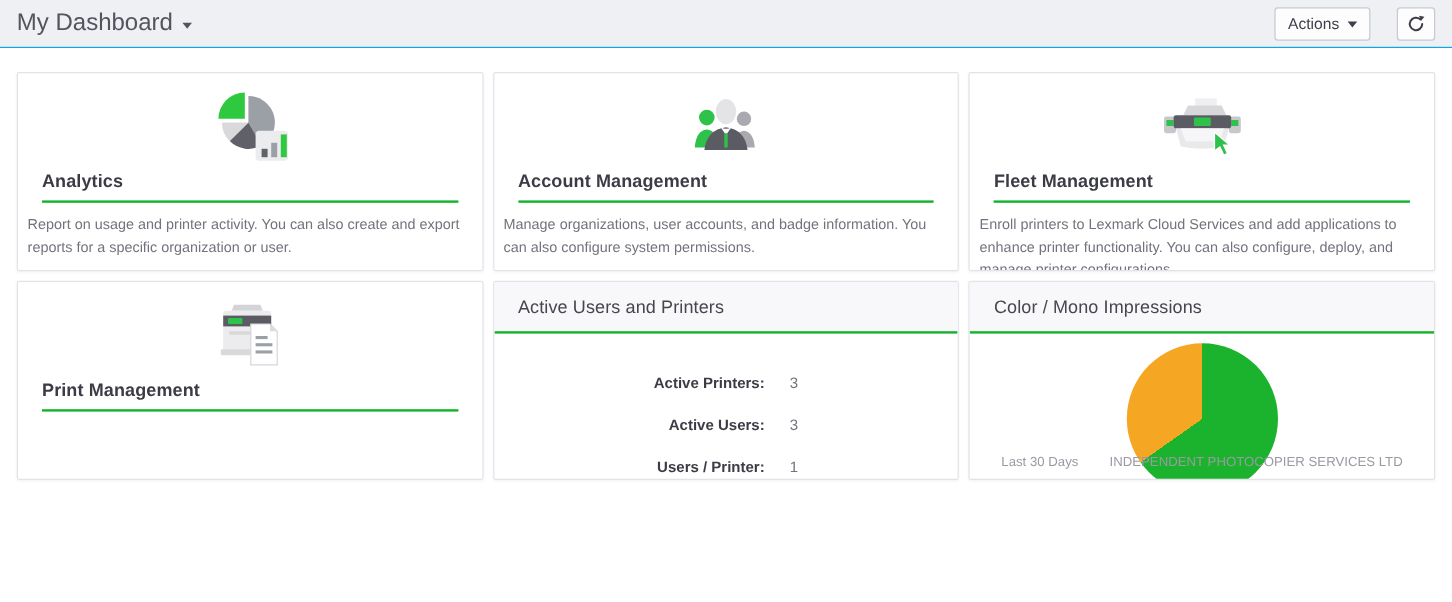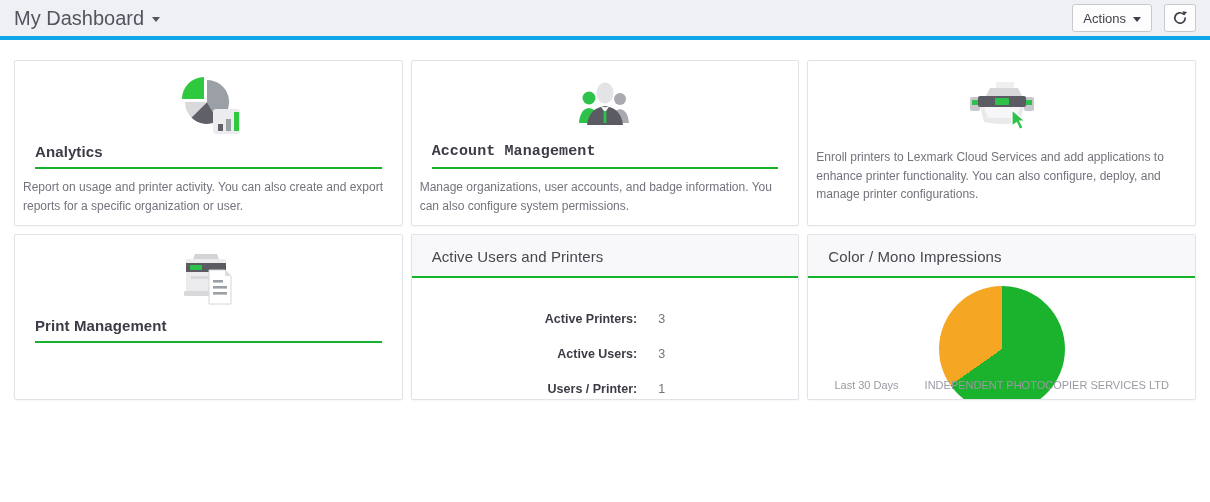--- a/index.html
+++ b/index.html
@@ -1,26 +1,26 @@
 <!DOCTYPE html>
 <html><head>
 <meta charset="utf-8">
 <style>
   * { margin:0; padding:0; box-sizing:border-box; }
   html,body { width:1210px; height:502px; overflow:hidden; background:#fff;
     font-family:"Liberation Sans", sans-serif; }
   .app { position:relative; width:1210px; height:502px; background:#ffffff; }
 
   
-  .topbar { height:40px; background:#eef0f4; border-bottom:4px solid #0ea5e9;
+  .topbar { height:40px; background:#eef0f4; border-bottom:1px solid #0ea5e9;
     display:flex; align-items:center; justify-content:space-between; padding:0 14px; }
   .page-title { font-size:20px; color:#54545e; display:flex; align-items:center; gap:8px; cursor:pointer; }
   .caret { display:inline-block; width:0; height:0; border-left:4px solid transparent;
     border-right:4px solid transparent; border-top:5px solid #54545e; margin-top:3px; }
-  .topbar-actions { display:flex; gap:12px; align-items:center; }
+  .topbar-actions { display:flex; gap:22px; align-items:center; }
   .btn { background:#fdfdfd; border:1px solid #c7c9cf; border-radius:3px; height:28px;
     display:flex; align-items:center; gap:7px; padding:0 10px; font-size:13px; color:#3f3f49; cursor:pointer; }
   .btn .caret { border-top-color:#3f3f49; margin-top:2px; }
   .btn-icon { width:32px; justify-content:center; padding:0; }
 
   
   .grid { display:grid; grid-template-columns:repeat(3,1fr); gap:8px; margin:20px 14px 0; }
   .card { background:#fff; border:1px solid #e2e3e8; border-radius:2px; height:166px;
     box-shadow:0 1px 2px rgba(40,40,60,0.04); position:relative; overflow:hidden; }
   .card.clickable { cursor:pointer; }
@@ -101,40 +101,41 @@
           <circle cx="19" cy="26" r="6.5" fill="#2fc24a"></circle>
           <path d="M9,51 Q10,37 19,36 Q28,37 29,51 Z" fill="#2fc24a"></path>
           <circle cx="50" cy="27" r="6" fill="#a9a9af"></circle>
           <path d="M41,51 Q42,38 50,37 Q58,38 59,51 Z" fill="#a9a9af"></path>
           <ellipse cx="35" cy="21" rx="8.5" ry="10.5" fill="#e4e4e6"></ellipse>
           <path d="M17,53 Q19,36 35,34 Q51,36 53,53 Z" fill="#5b5b63"></path>
           <path d="M30.5,34 L35,40.5 L39.5,34 Q35,36.5 30.5,34 Z" fill="#ffffff"></path>
           <rect x="33.6" y="39" width="2.8" height="12" fill="#2fc24a"></rect>
         </svg>
       </div>
-      <div class="card-title" style="border-bottom-color: rgb(21, 178, 43); font-family: Liberation Mono, monospace;">Account Management</div>
+      <div class="card-title" style="border-bottom-color: rgb(21, 178, 43);">Account Management</div>
       <div class="card-desc">Manage organizations, user accounts, and badge information. You can also configure system permissions.</div>
     </div>
 
     <div class="card clickable">
       <div class="icon-wrap">
         <svg width="80" height="66" viewBox="0 0 80 66">
           <rect x="34" y="10" width="18" height="8" fill="#efeff1"></rect>
           <path d="M28,16 L56,16 L60,24 L24,24 Z" fill="#d8d8db"></path>
           <rect x="8" y="25" width="10" height="14" rx="2" fill="#c7c7cc"></rect>
           <rect x="10" y="28" width="6" height="5" fill="#2fc24a"></rect>
           <rect x="62" y="25" width="10" height="14" rx="2" fill="#c7c7cc"></rect>
           <rect x="64" y="28" width="6" height="5" fill="#2fc24a"></rect>
           <rect x="16" y="24" width="48" height="11" rx="2" fill="#5b5b63"></rect>
           <rect x="33" y="26" width="14" height="7" rx="1" fill="#2fc24a"></rect>
           <path d="M18,35 L62,35 L58,50 Q40,54 22,50 Z" fill="#e9e9eb"></path>
           <path d="M22,35 L58,35 L54,46 L26,46 Z" fill="#f6f6f8"></path>
           <path d="M50,38 L50,54 L54.6,50.6 L57.8,57.4 L61,55.8 L57.8,49 L63,49 Z" fill="#2fc24a" stroke="#ffffff" stroke-width="1.2"></path>
         </svg>
       </div>
+      <div class="card-title" style="border-bottom-color: rgb(21, 178, 43);">Fleet Management</div>
       <div class="card-desc">Enroll printers to Lexmark Cloud Services and add applications to enhance printer functionality. You can also configure, deploy, and manage printer configurations.</div>
     </div>
 
     <div class="card clickable">
       <div class="icon-wrap">
         <svg width="70" height="66" viewBox="0 0 70 66">
           <path d="M22,8 L44,8 L46,13 L20,13 Z" fill="#d4d4d8"></path>
           <rect x="13" y="13" width="40" height="34" rx="2" fill="#ececee"></rect>
           <rect x="13" y="17" width="40" height="9" fill="#5b5b63"></rect>
           <rect x="17" y="19" width="12" height="5" rx="1" fill="#2fc24a"></rect>

